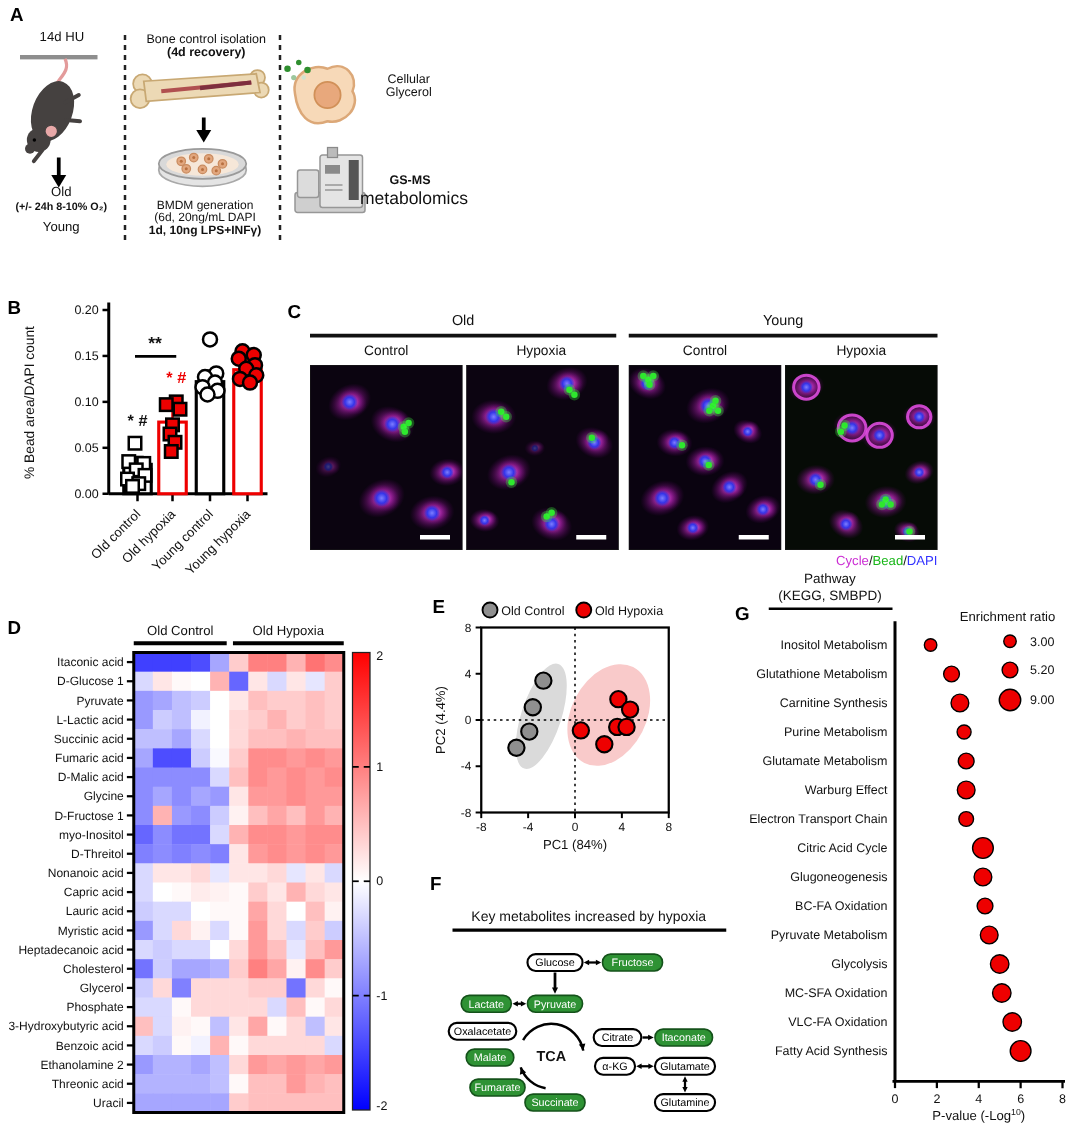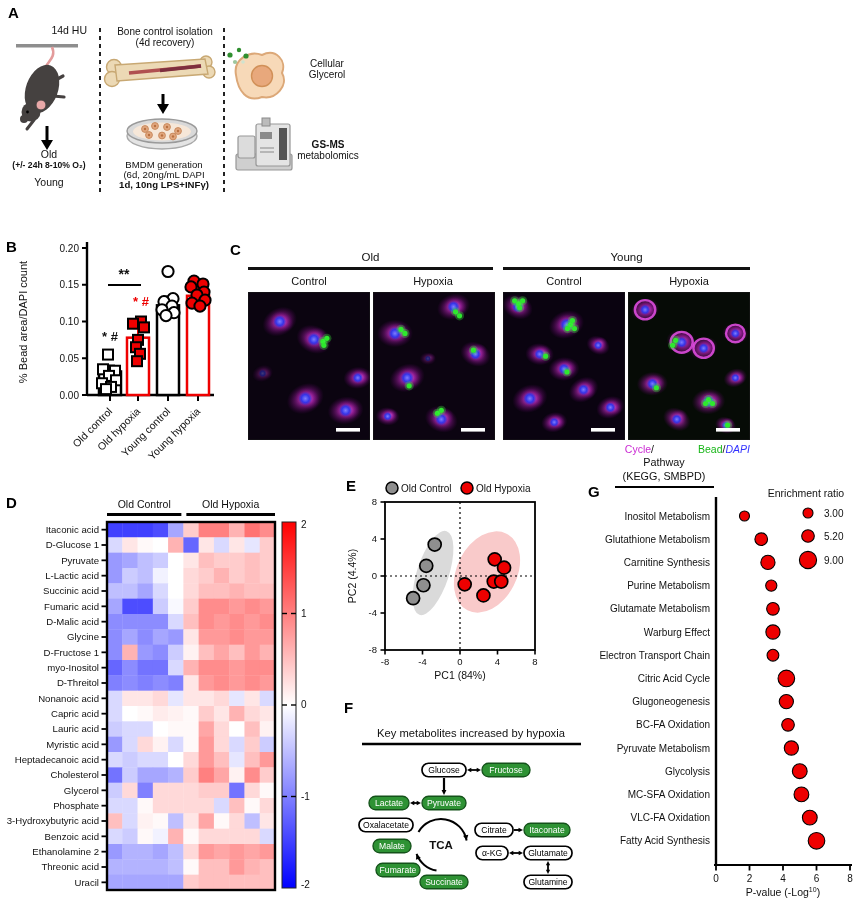--- a/index.html
+++ b/index.html
@@ -5,21 +5,21 @@
   html,body{margin:0;padding:0;background:#fff;}
   #canvas{position:relative;width:855px;height:900px;background:#fff;overflow:hidden;
           font-family:"Liberation Sans",sans-serif;}
   .t{position:absolute;color:#111;line-height:1.18;}
   .ctr{text-align:center;}
   .rt{text-align:right;}
   .plabel{position:absolute;font-weight:bold;font-size:15px;color:#000;}
   .hline{position:absolute;background:#111;}
   #main-svg,#panelA-art{position:absolute;left:0;top:0;}
   #main-svg text,.micro text{font-family:"Liberation Sans",sans-serif;}
-  .mag{color:#cb2bd3;} .grn{color:#17b617;padding-left:44px;} .blu{color:#3232ff;font-style:italic;}
+  .mag{color:#cb2bd3;} .grn{color:#17b617;} .blu{color:#3232ff;}
   .micro{position:absolute;}
 </style>
 </head>
 <body>
 
 <div id="canvas">
 
   <svg id="main-svg" width="855" height="900">
       <g>
         <line x1="87" y1="242" x2="87" y2="395" stroke="#000" stroke-width="2.4"></line>
@@ -662,33 +662,33 @@
   </svg>
 
   <div class="plabel" style="left:8px;top:4px;">A</div>
   <div class="plabel" style="left:6px;top:238px;">B</div>
   <div class="plabel" style="left:230px;top:241px;">C</div>
   <div class="plabel" style="left:6px;top:494px;">D</div>
   <div class="plabel" style="left:346px;top:477px;">E</div>
   <div class="plabel" style="left:344px;top:699px;">F</div>
   <div class="plabel" style="left:588px;top:483px;">G</div>
 
-  <div class="t ctr" style="left:12px;top:24px;width:75px;font-size:10.5px;text-align:right;">14d HU</div>
+  <div class="t ctr" style="left:12px;top:24px;width:75px;font-size:10.5px;">14d HU</div>
   <div class="t ctr" style="left:0;top:148px;width:98px;font-size:10.5px;">Old</div>
   <div class="t ctr" style="left:0;top:160px;width:98px;font-size:8.6px;font-weight:bold;">(+/- 24h 8-10% O₂)</div>
   <div class="t ctr" style="left:0;top:176px;width:98px;font-size:10.5px;">Young</div>
   <div class="t ctr" style="left:104px;top:26px;width:122px;font-size:10px;">Bone control isolation</div>
-  <div class="t ctr" style="left:104px;top:37px;width:122px;font-size:10px;">(4d recovery)</div>
+  <div class="t ctr" style="left:104px;top:37px;width:122px;font-size:10px;font-weight:bold;">(4d recovery)</div>
   <div class="t ctr" style="left:100px;top:159px;width:128px;font-size:9.6px;text-align:center;">BMDM generation</div>
   <div class="t ctr" style="left:100px;top:169px;width:128px;font-size:9.6px;">(6d, 20ng/mL DAPI</div>
   <div class="t ctr" style="left:100px;top:179px;width:128px;font-size:9.6px;font-weight:bold;">1d, 10ng LPS+INFγ)</div>
   <div class="t ctr" style="left:296px;top:58px;width:62px;font-size:10px;">Cellular</div>
   <div class="t ctr" style="left:296px;top:69px;width:62px;font-size:10px;">Glycerol</div>
   <div class="t ctr" style="left:288px;top:139px;width:80px;font-size:10px;font-weight:bold;">GS-MS</div>
-  <div class="t ctr" style="left:288px;top:150px;width:80px;font-size:10px;">metabolomics</div>
+  <div class="t ctr" style="left:288px;top:150px;width:80px;font-size:14px;">metabolomics</div>
 
   <div class="t ctr" style="left:248px;top:251px;width:245px;font-size:11.5px;">Old</div>
   <div class="t ctr" style="left:503px;top:251px;width:247px;font-size:11.5px;">Young</div>
   <div class="hline" style="left:248px;top:267px;width:245px;height:2.6px;"></div>
   <div class="hline" style="left:503px;top:267px;width:247px;height:2.6px;"></div>
   <div class="t ctr" style="left:248px;top:275px;width:122px;font-size:11px;">Control</div>
   <div class="t ctr" style="left:373px;top:275px;width:120px;font-size:11px;">Hypoxia</div>
   <div class="t ctr" style="left:503px;top:275px;width:122px;font-size:11px;">Control</div>
   <div class="t ctr" style="left:628px;top:275px;width:122px;font-size:11px;">Hypoxia</div>
 

